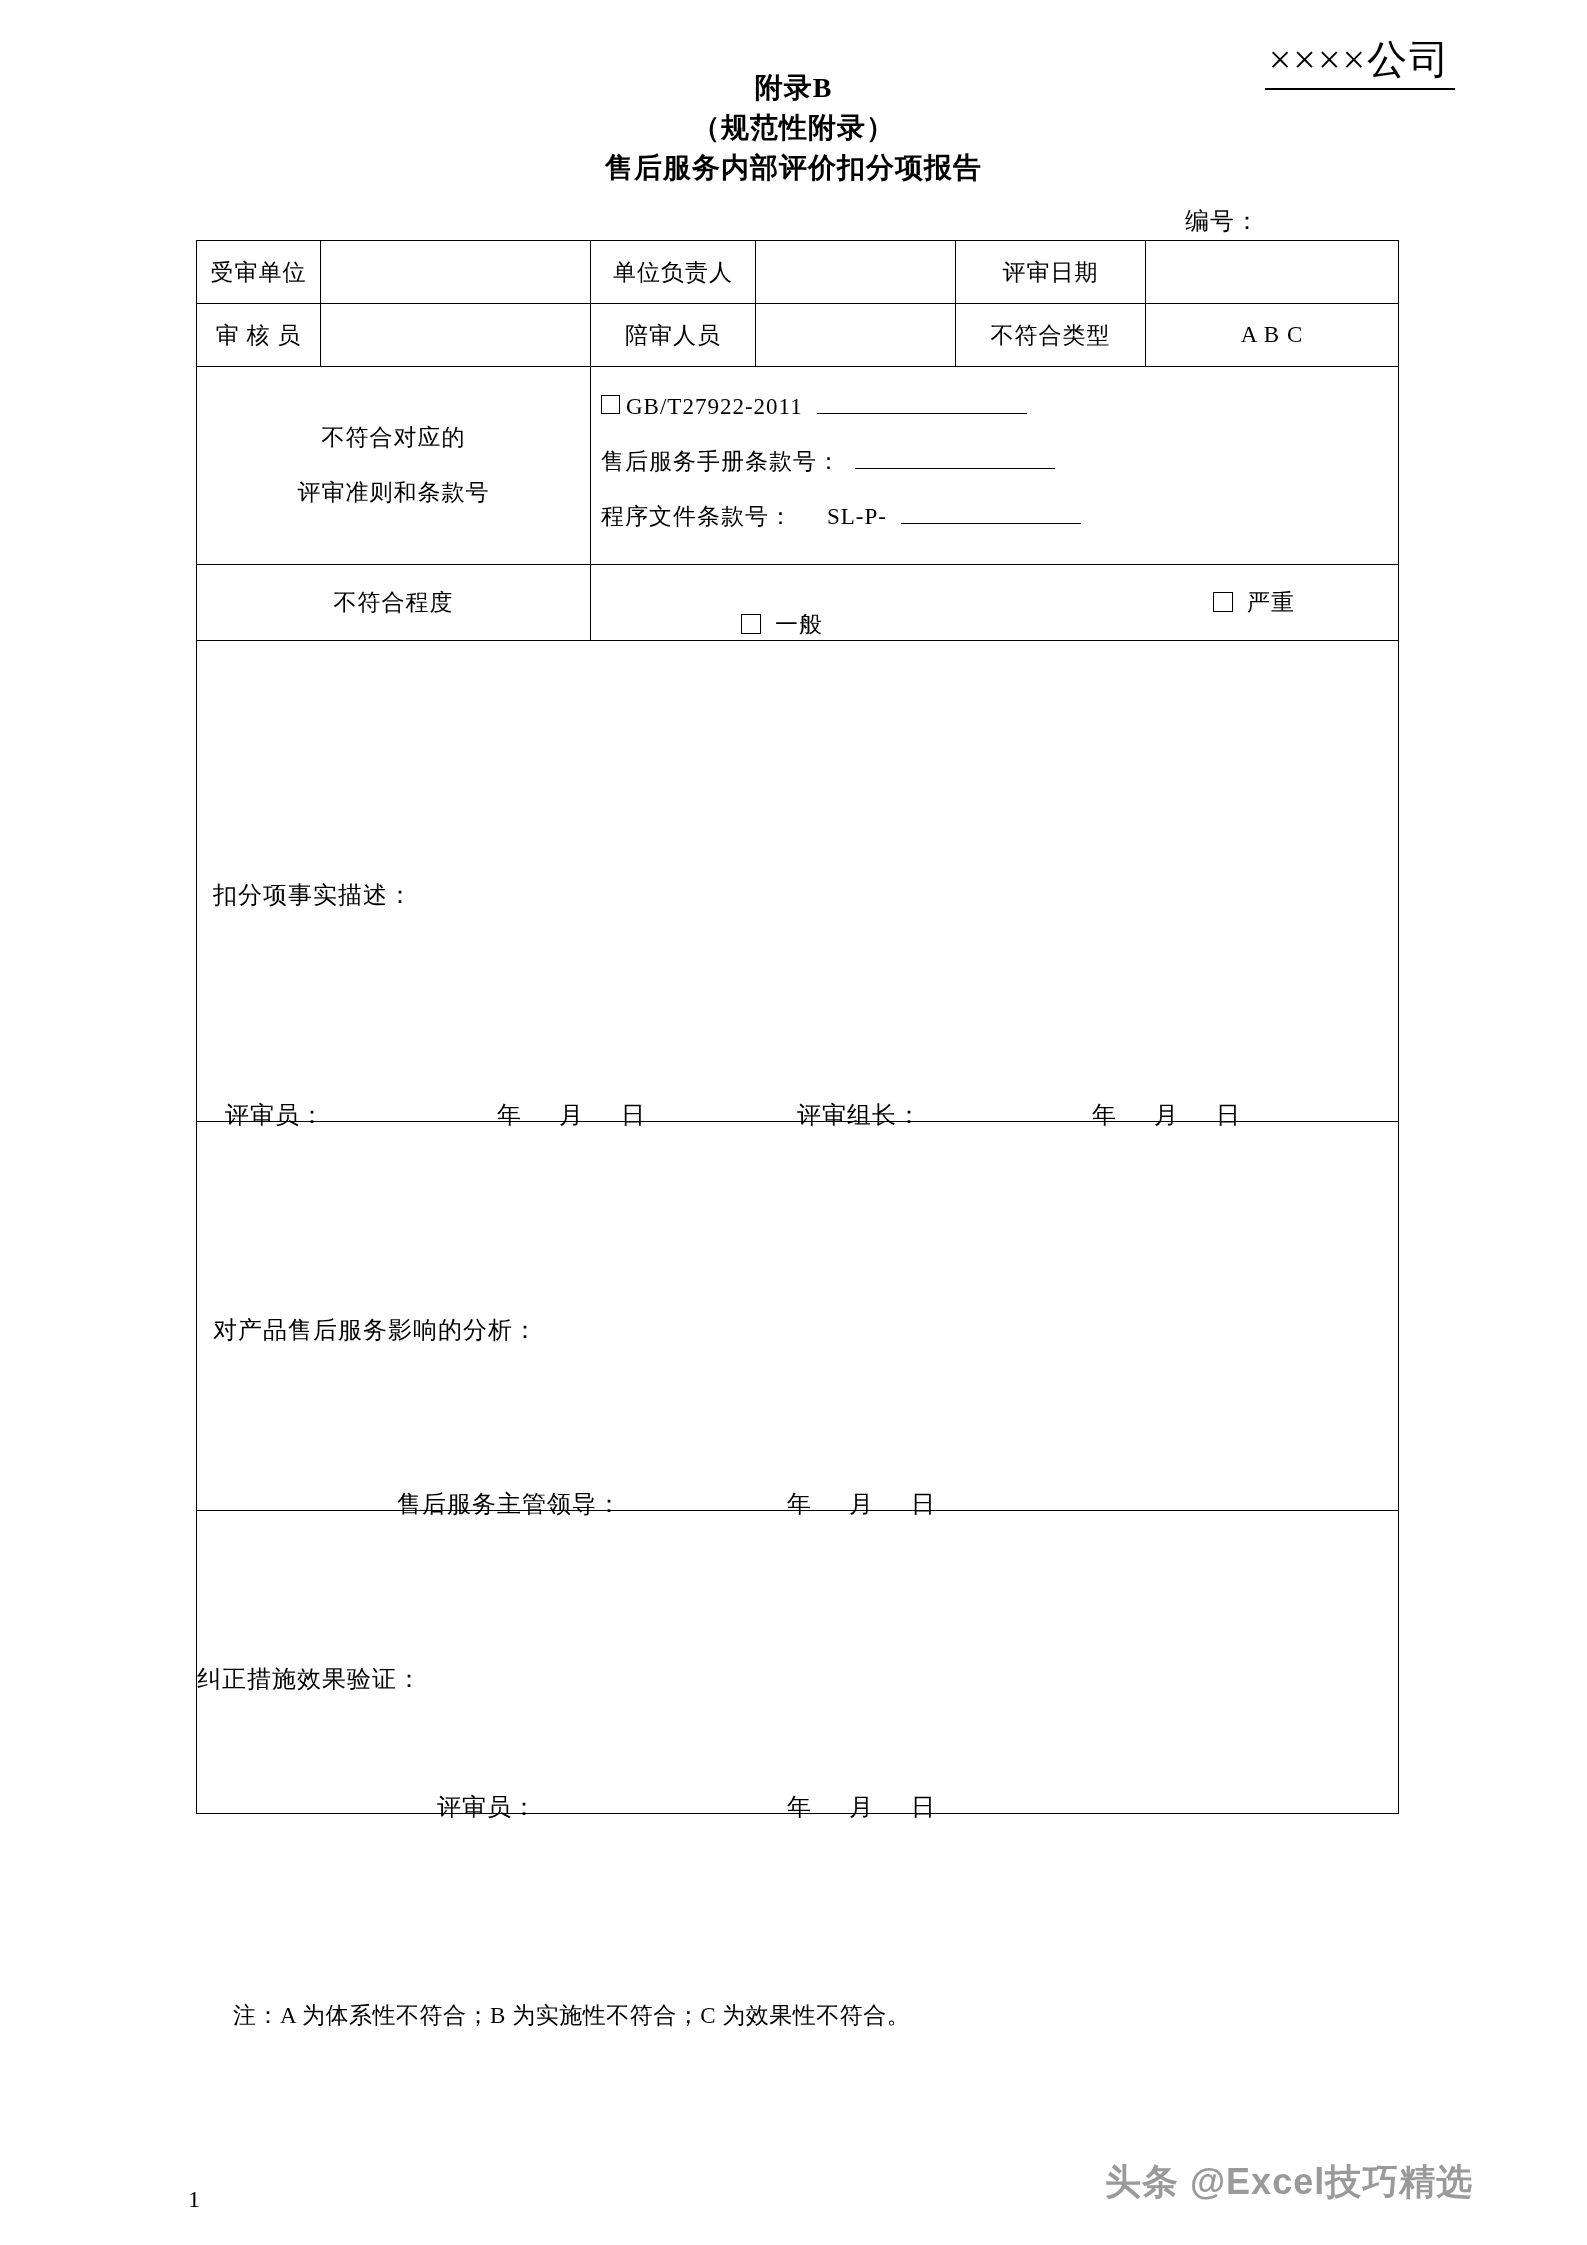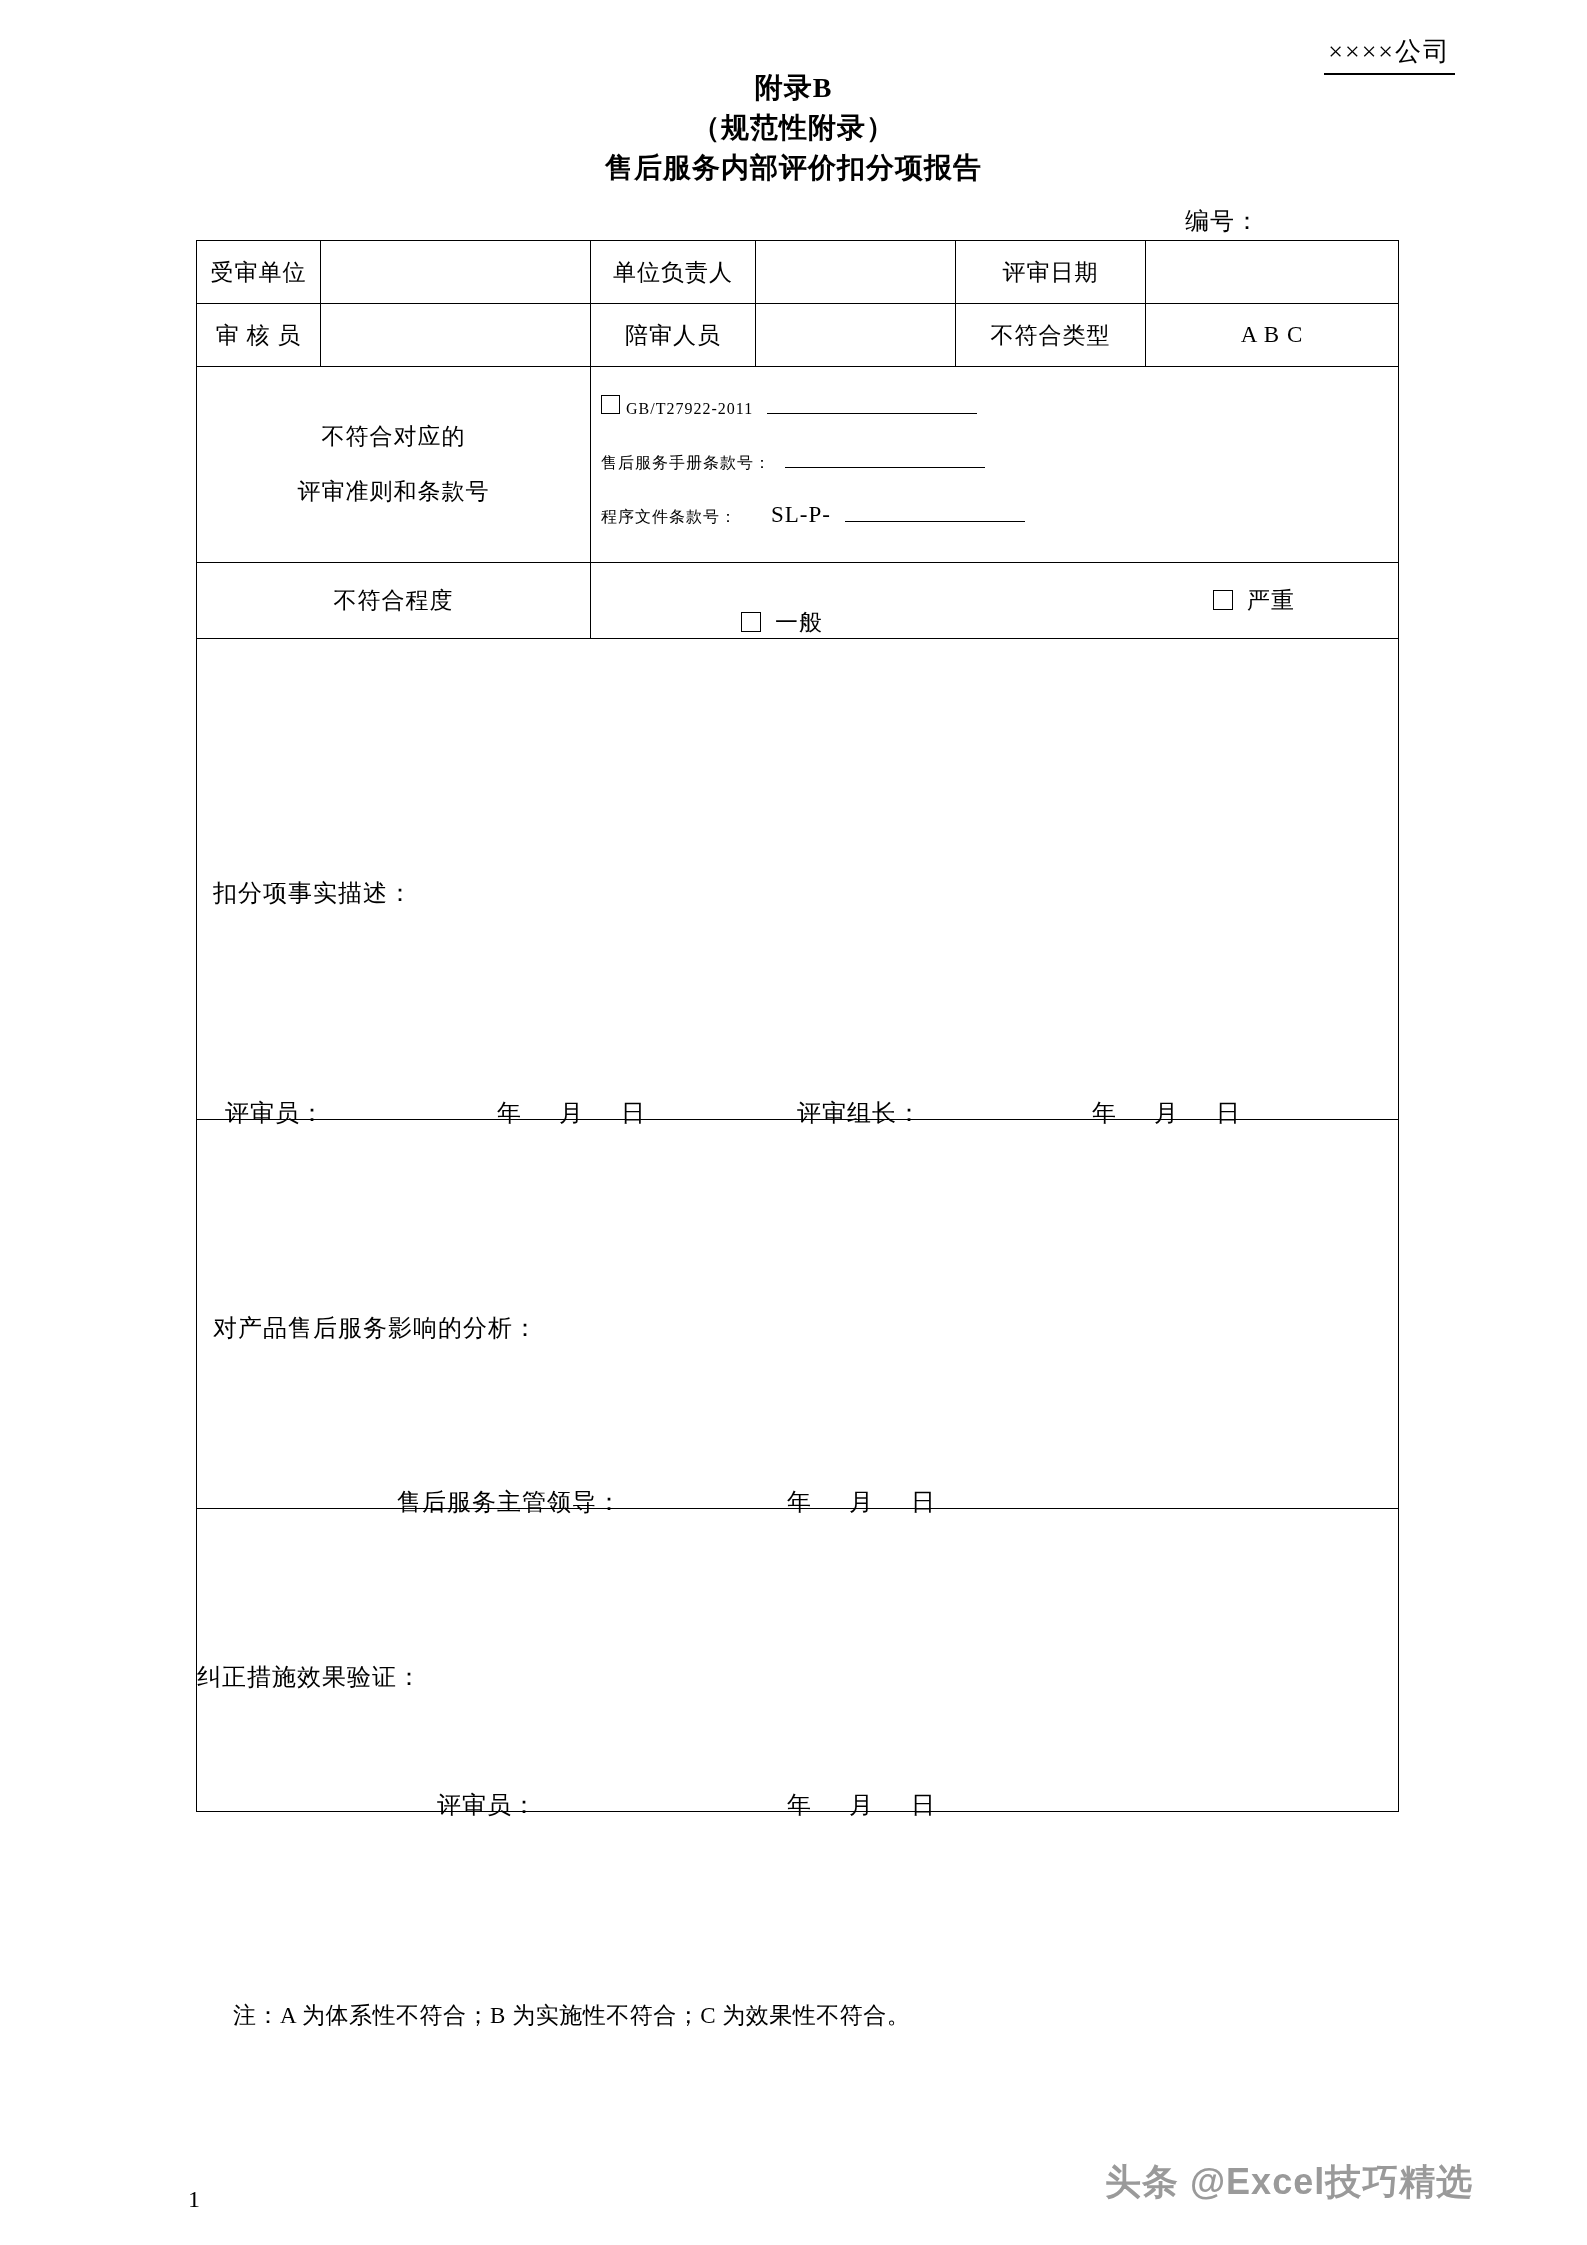--- a/index.html
+++ b/index.html
@@ -19,21 +19,21 @@
   .page {
     position: absolute;
     inset: 0;
   }
 
   
   .company-header {
     position: absolute;
     top: 38px;
     right: 132px;
-    font-size: 26px;
+    font-size: 40px;
     letter-spacing: 2px;
     border-bottom: 2px solid #000;
     padding: 0 4px 6px 4px;
     line-height: 1.1;
     white-space: nowrap;
   }
 
   
   .title-block {
     position: absolute;
@@ -93,21 +93,21 @@
     padding: 22px 0 22px 10px !important;
     line-height: 1;
   }
   .crit-line {
     display: flex;
     align-items: baseline;
     margin: 0 0 26px 0;
     white-space: nowrap;
   }
   .crit-line:last-child { margin-bottom: 14px; }
-  .crit-line .lbl { font-size: 16px; }
+  .crit-line .lbl { font-size: 23px; }
   .crit-line .blank {
     display: inline-block;
     border-bottom: 1.6px solid #000;
     height: 24px;
     margin-left: 14px;
   }
   .blank-a { width: 210px; }
   .blank-b { width: 200px; }
   .blank-c { width: 180px; }
   .slp { font-size: 23px; margin-left: 34px; }

